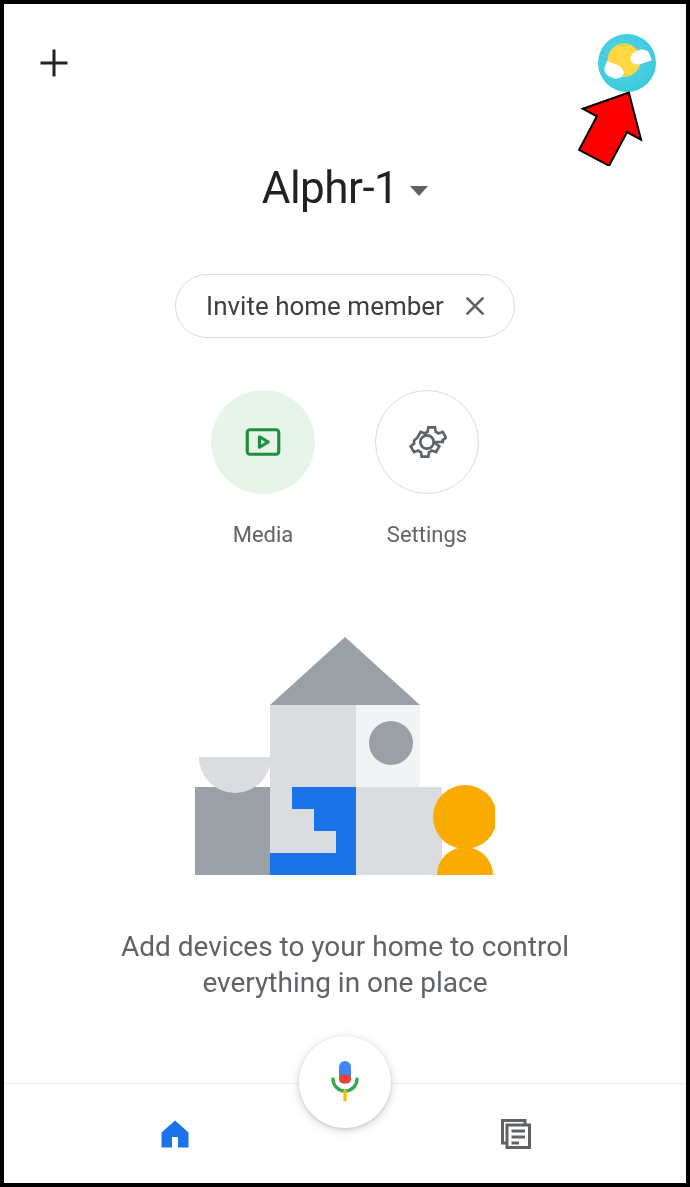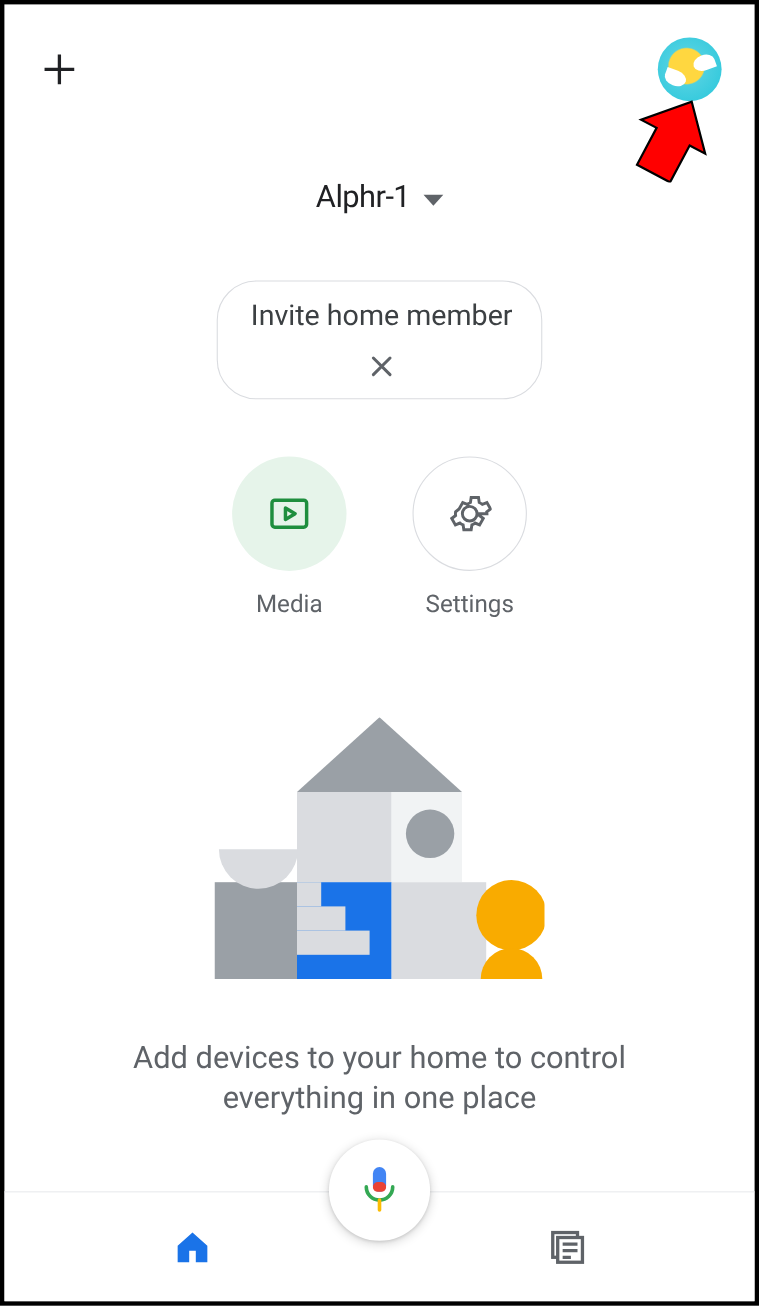--- a/index.html
+++ b/index.html
@@ -59,52 +59,51 @@
     }
     .home-name-row {
       display: flex;
       justify-content: center;
       align-items: center;
       gap: 12px;
       margin-top: 70px;
       cursor: pointer;
     }
     .home-name {
-      font-size: 28px;
+      font-size: 44px;
       font-weight: 400;
       color: #202124;
       letter-spacing: -0.5px;
     }
     .caret { width: 0; height: 0; border-left: 9px solid transparent; border-right: 9px solid transparent; border-top: 10px solid #5f6368; margin-top: 6px; }
     .invite-chip {
       margin: 60px auto 0;
       display: flex;
       align-items: center;
       gap: 18px;
       border: 1px solid #dadce0;
       border-radius: 36px;
       padding: 16px 26px 16px 30px;
       width: fit-content;
       cursor: pointer;
-      flex-direction: column;
     }
     .invite-chip span {
       font-size: 26px;
       color: #3c4043;
     }
     .close-x svg { width: 26px; height: 26px; display:block; }
     .actions-row {
       display: flex;
       justify-content: center;
       gap: 60px;
       margin-top: 52px;
     }
     .action {
       display: flex; flex-direction: column; align-items: center;
-      gap: 18px;
+      gap: 28px;
       cursor: pointer;
     }
     .action-circle {
       width: 104px; height: 104px;
       border-radius: 50%;
       display: flex; align-items: center; justify-content: center;
     }
     .media-circle { background: #e6f4ea; }
     .settings-circle { background: #fff; border: 1px solid #dadce0; }
     .action-label { font-size: 22px; color: #5f6368; }

